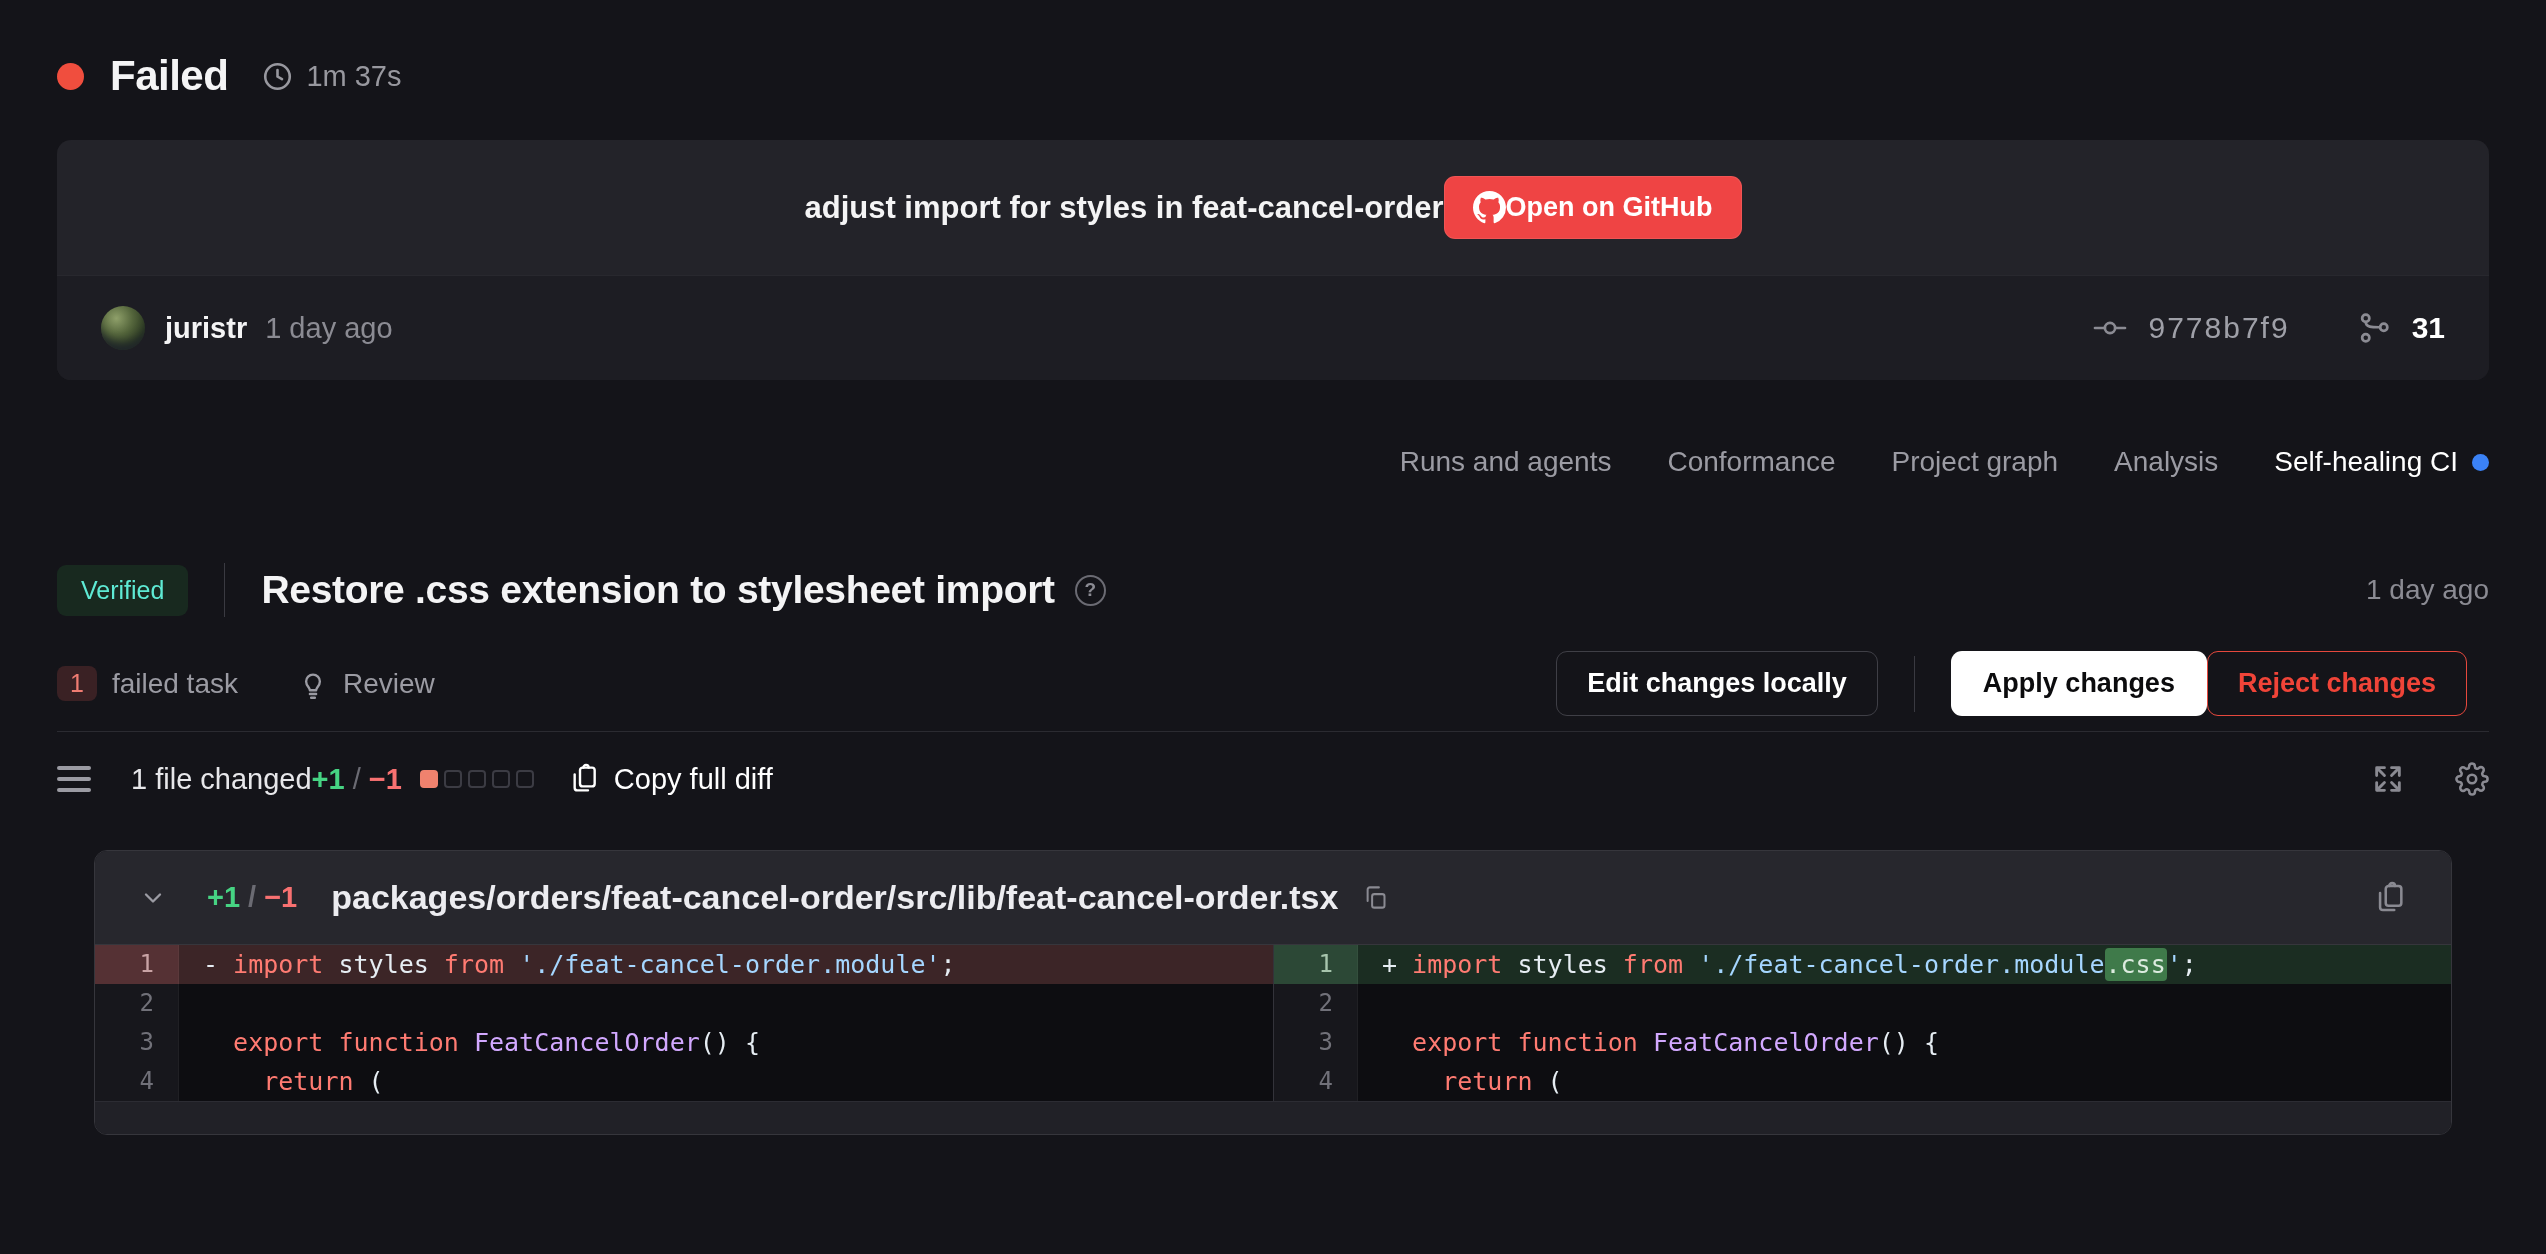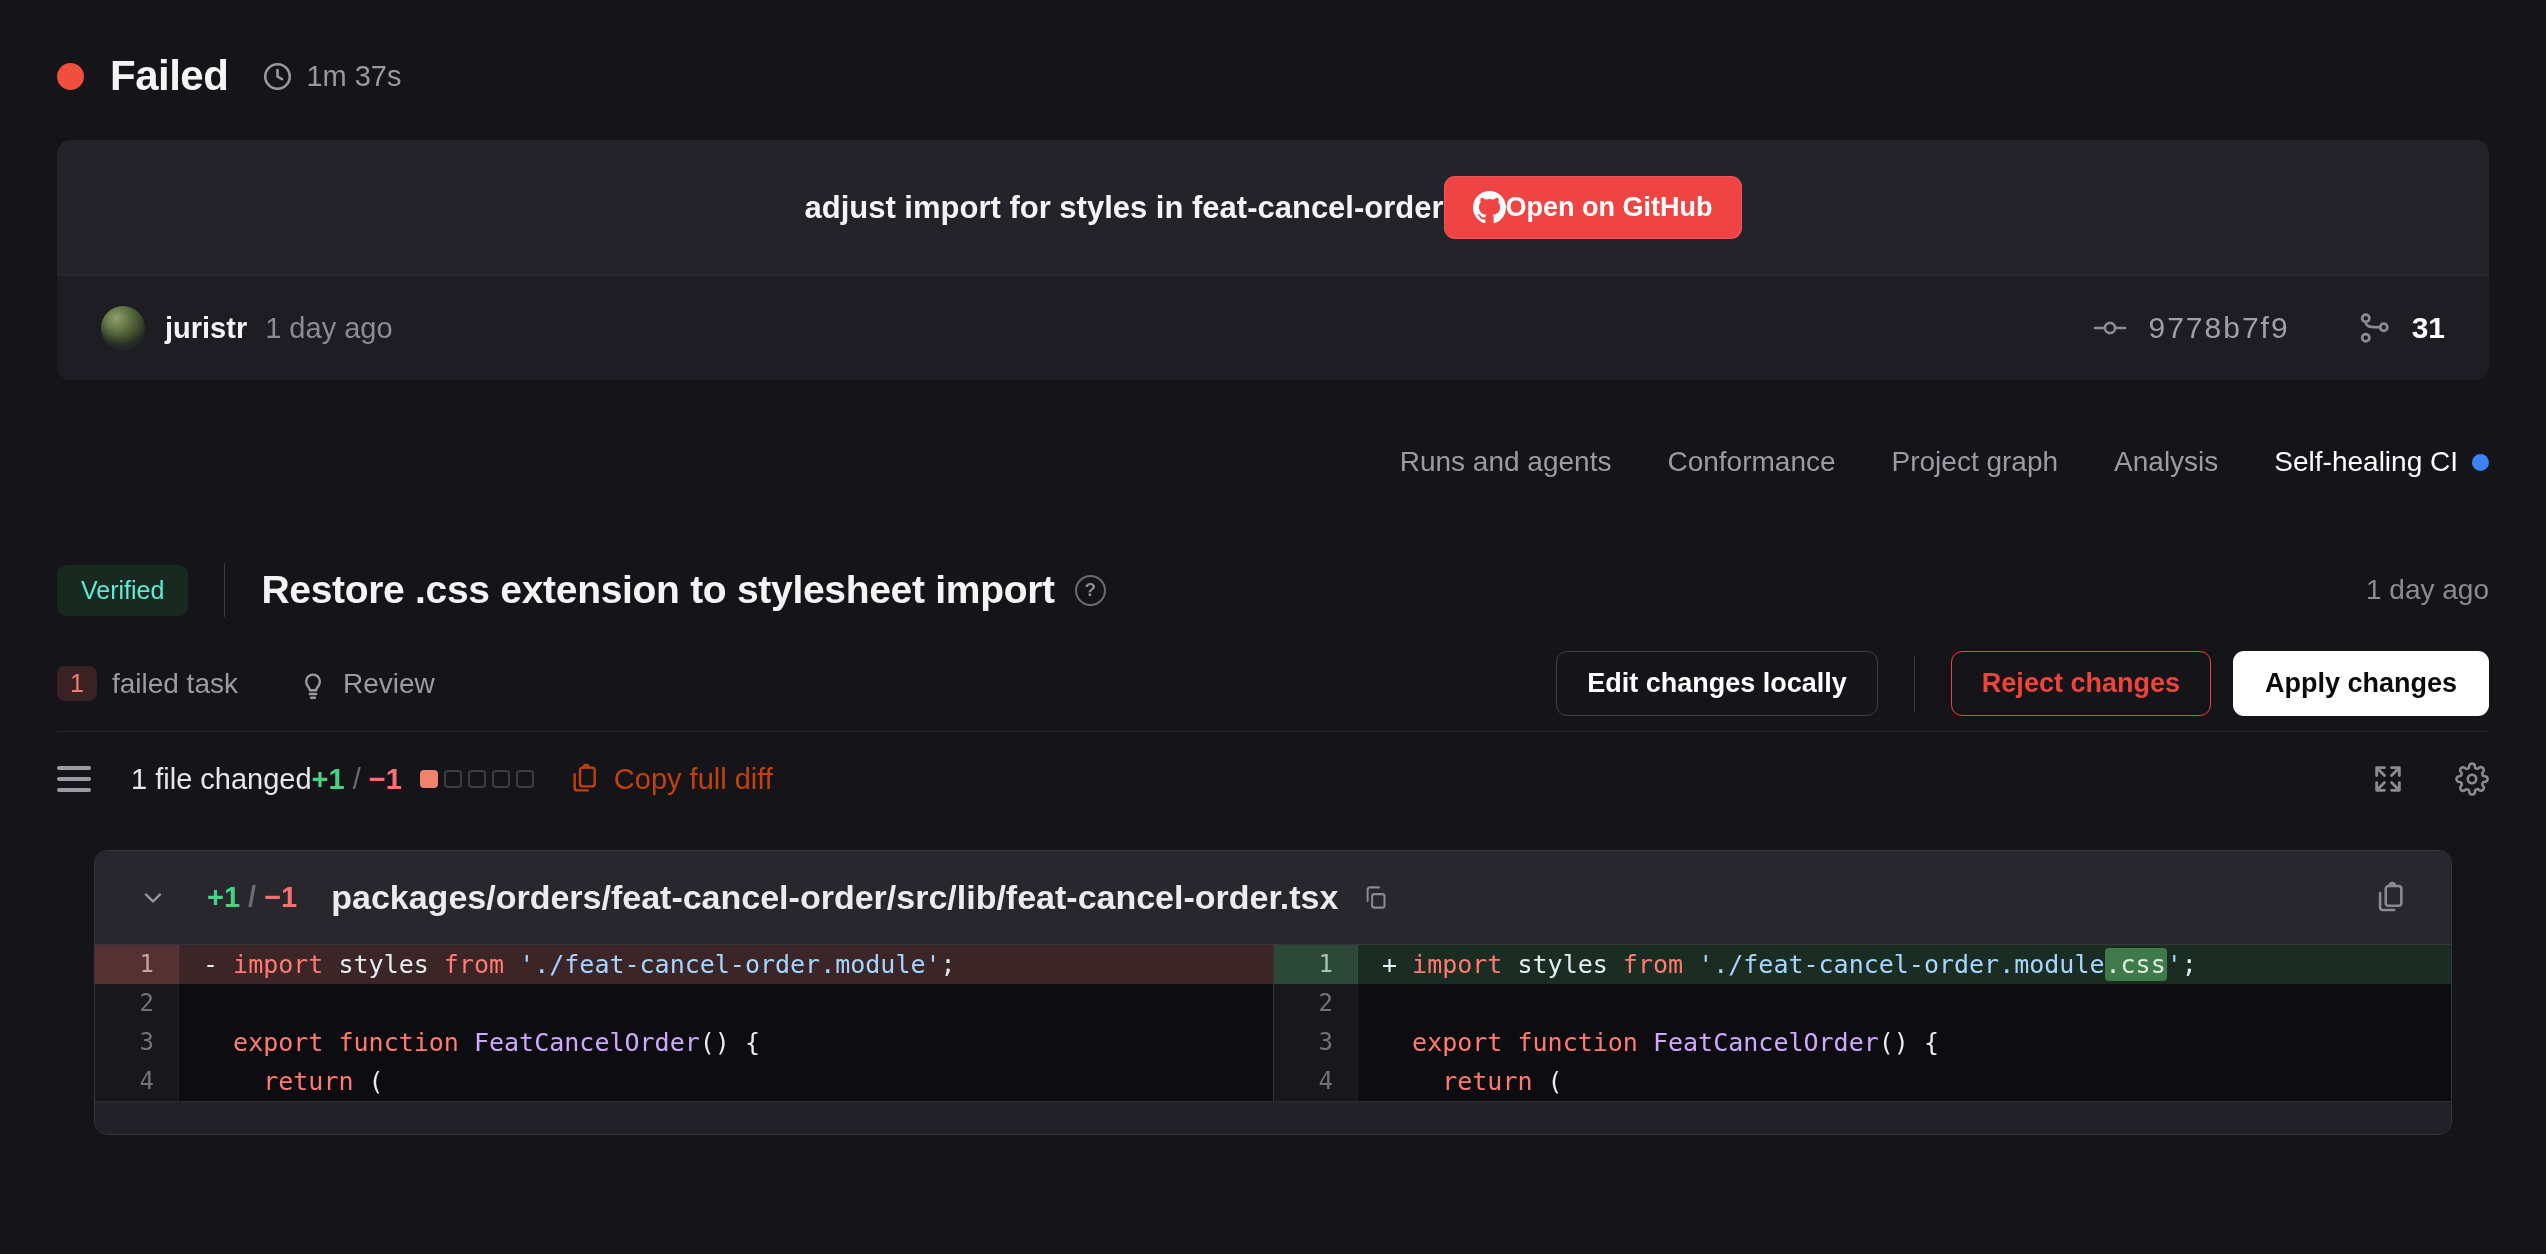--- a/index.html
+++ b/index.html
@@ -74,21 +74,21 @@
   .diff-toolbar { margin-top:18px; display:flex; align-items:center; height:58px; }
   .hamburger { display:flex; flex-direction:column; gap:7px; width:34px; cursor:pointer; margin-right:40px; }
   .hamburger i { height:4px; background:#9b9ba3; border-radius:2px; }
   .files-changed { font-size:29px; color:#e7e7ea; }
   .plus { color:#46d483; font-size:29px; font-weight:600; }
   .slash { color:#6b6b73; font-size:29px; margin:0 8px; }
   .minus { color:#f87171; font-size:29px; font-weight:600; }
   .blocks { display:flex; gap:6px; margin-left:18px; margin-right:34px; }
   .block { width:18px; height:18px; border-radius:4px; border:2px solid #3c3c44; }
   .block.filled { background:#f0826e; border-color:#f0826e; }
-  .copy-diff { display:flex; align-items:center; gap:14px; color:#c2410c; cursor:pointer; }
+  .copy-diff { display:flex; align-items:center; gap:14px; color:#ffffff; cursor:pointer; }
   .copy-diff span { font-size:29px; }
   .toolbar-right { margin-left:auto; display:flex; align-items:center; gap:50px; color:#8a8a92; }
   .toolbar-right .ic { display:flex; cursor:pointer; }
 
   
   .diff-box { margin:42px 37px 0; border:1px solid #36363c; border-radius:13px; overflow:hidden; background:#0d0d11; }
   .diff-head { background:#27272d; height:94px; display:flex; align-items:center; padding:0 44px; border-bottom:1px solid #36363c; }
   .chev { color:#9b9ba3; display:flex; cursor:pointer; }
   .head-stats { margin-left:40px; font-size:27px; font-weight:600; display:flex; align-items:center; }
   .file-path { margin-left:34px; font-size:34px; font-weight:600; color:#ececf0; }
@@ -196,22 +196,22 @@
         <svg width="30" height="30" viewBox="0 0 24 24" fill="none" stroke="currentColor" stroke-width="1.9" stroke-linecap="round" stroke-linejoin="round">
           <path d="M9.5 17c0-2.2-3-3.3-3-7a5.5 5.5 0 0 1 11 0c0 3.7-3 4.8-3 7z"></path>
             <path d="M9.5 20h5M10.5 23h3"></path>
         </svg>
       </span>
       <span class="lbl">Review</span>
     </div>
     <div class="actions">
       <button class="btn btn-edit">Edit changes locally</button>
       <span class="vdiv2"></span>
+      <button class="btn btn-apply">Apply changes</button>
       <button class="btn btn-reject">Reject changes</button>
-      <button class="btn btn-apply">Apply changes</button>
     </div>
   </div>
 
   <div class="diff-toolbar">
     <div class="hamburger">
         <i></i>
         <i></i>
         <i></i>
       </div>
     <div class="files-changed">1 file changed</div>

